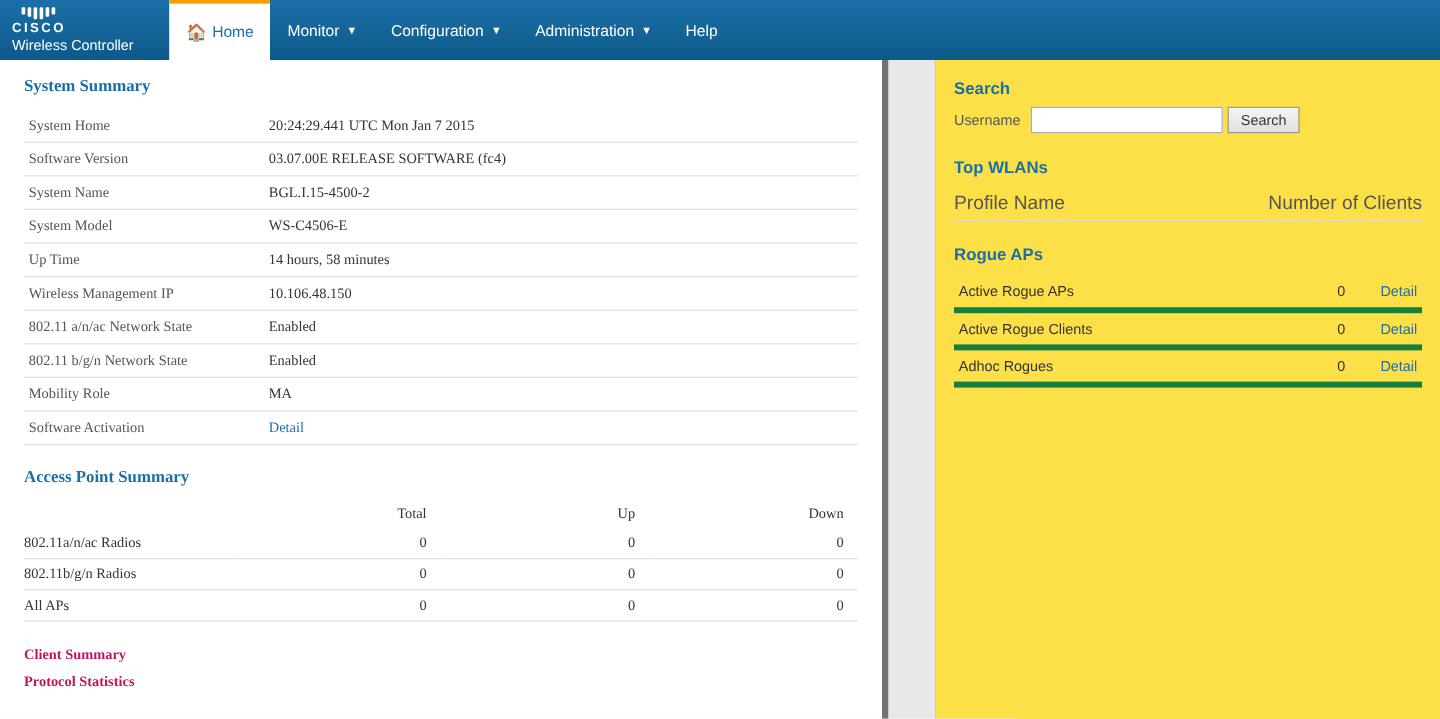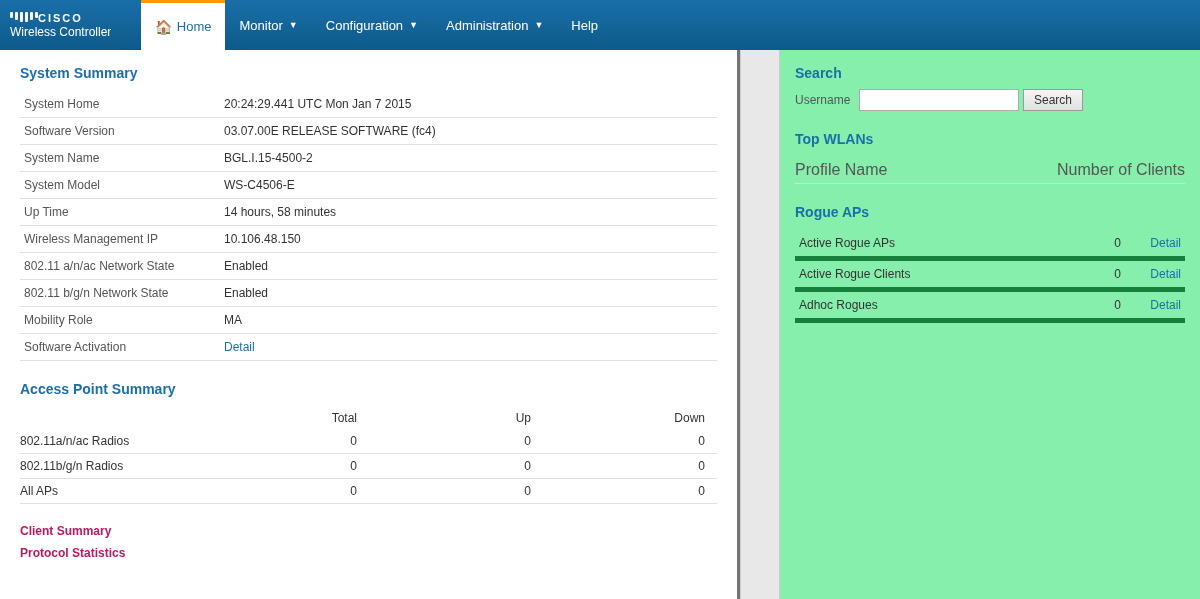--- a/index.html
+++ b/index.html
@@ -51,28 +51,29 @@
       display: flex;
       height: calc(100vh - 50px);
       background: #fff;
     }
 
     
     #left-content {
       flex: 1;
       padding: 15px 20px;
       overflow-y: auto;
-      border-right: 3px solid #737373;
+      border-right: 5px solid #737373;
+      font-family: Liberation Serif, serif;
     }
 
     
     #right-sidebar {
       width: 420px;
       padding: 15px;
-      background: #86efac;
+      background: #fde047;
       overflow-y: auto;
     }
 
     
     #divider-col {
       width: 40px;
       background: #e8e8e8;
       border-left: 1px solid #ccc;
       border-right: 1px solid #ccc;
     }
@@ -217,21 +218,21 @@
     .rogue-table td:nth-child(3) {
       text-align: right;
       width: 60px;
     }
   </style>
 </head>
 <body>
 
 <div id="header">
   <div id="logo-area">
-    <div style="display:flex; flex-direction:row; align-items:center;">
+    <div style="display:flex; flex-direction:column; align-items:center;">
       <div style="display:flex; gap:2px; margin-bottom:2px;">
         <span style="display:inline-block;width:3px;height:6px;background:white;border-radius:1px;"></span>
         <span style="display:inline-block;width:3px;height:8px;background:white;border-radius:1px;"></span>
         <span style="display:inline-block;width:3px;height:10px;background:white;border-radius:1px;"></span>
         <span style="display:inline-block;width:3px;height:10px;background:white;border-radius:1px;"></span>
         <span style="display:inline-block;width:3px;height:8px;background:white;border-radius:1px;"></span>
         <span style="display:inline-block;width:3px;height:6px;background:white;border-radius:1px;"></span>
       </div>
       <span style="color:white;font-size:11px;font-weight:bold;letter-spacing:2px;">CISCO</span>
     </div>

